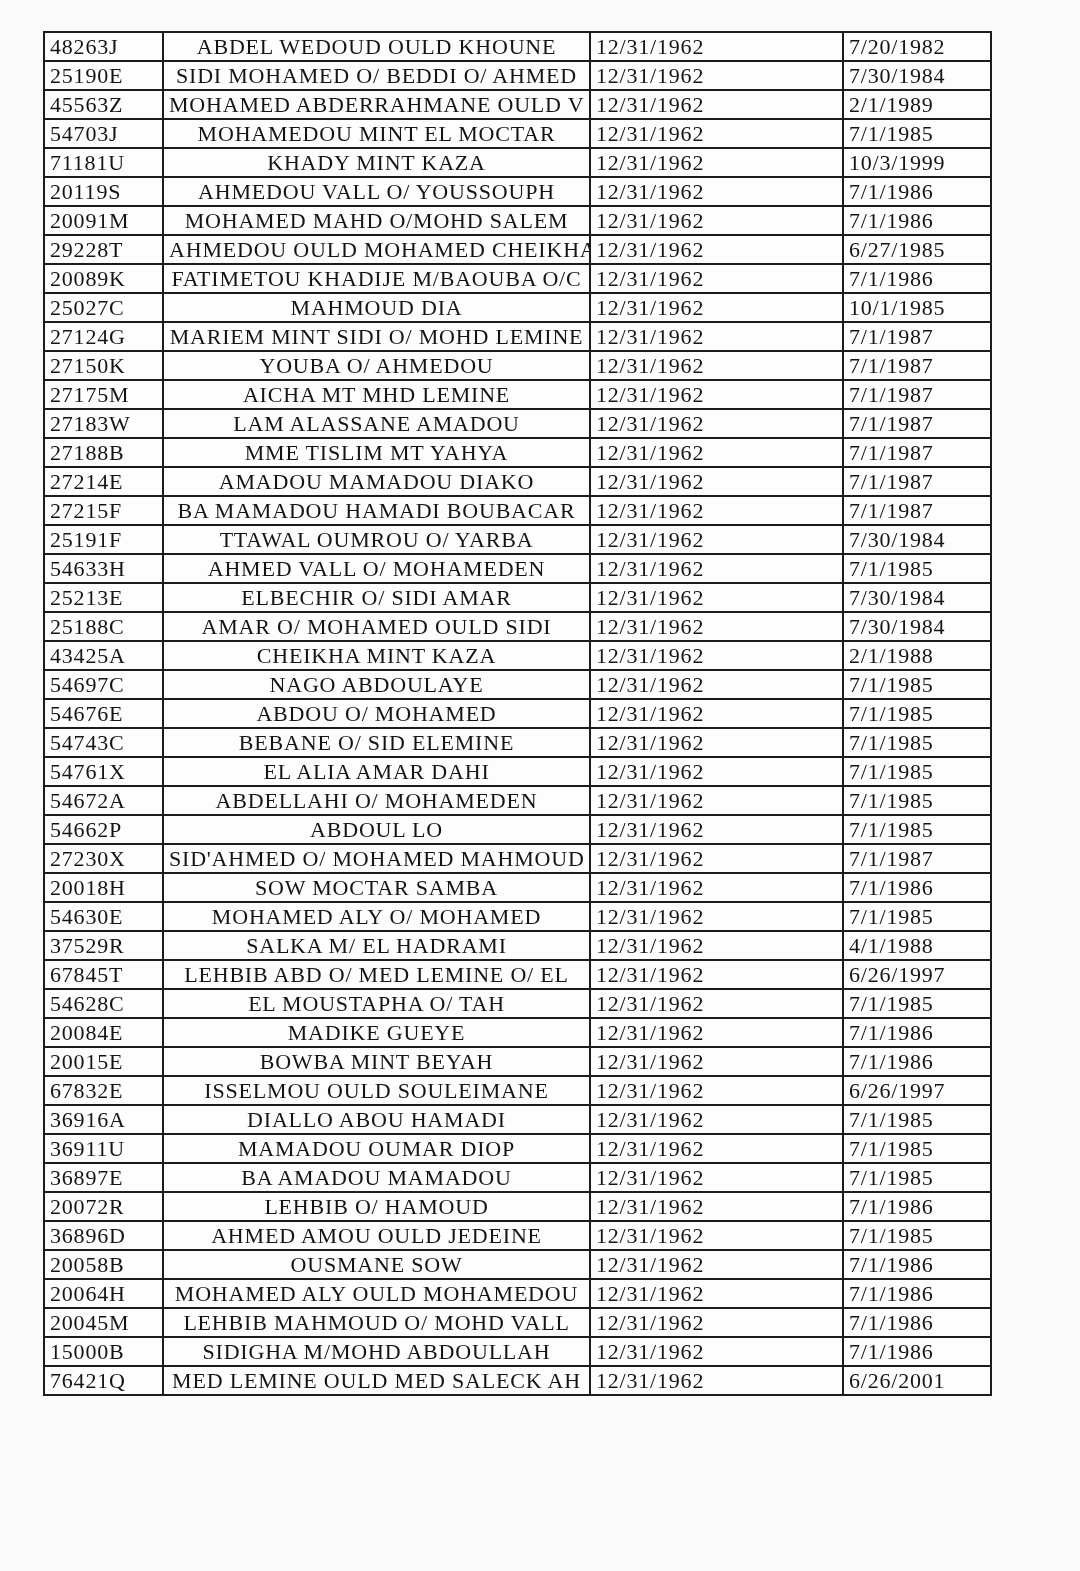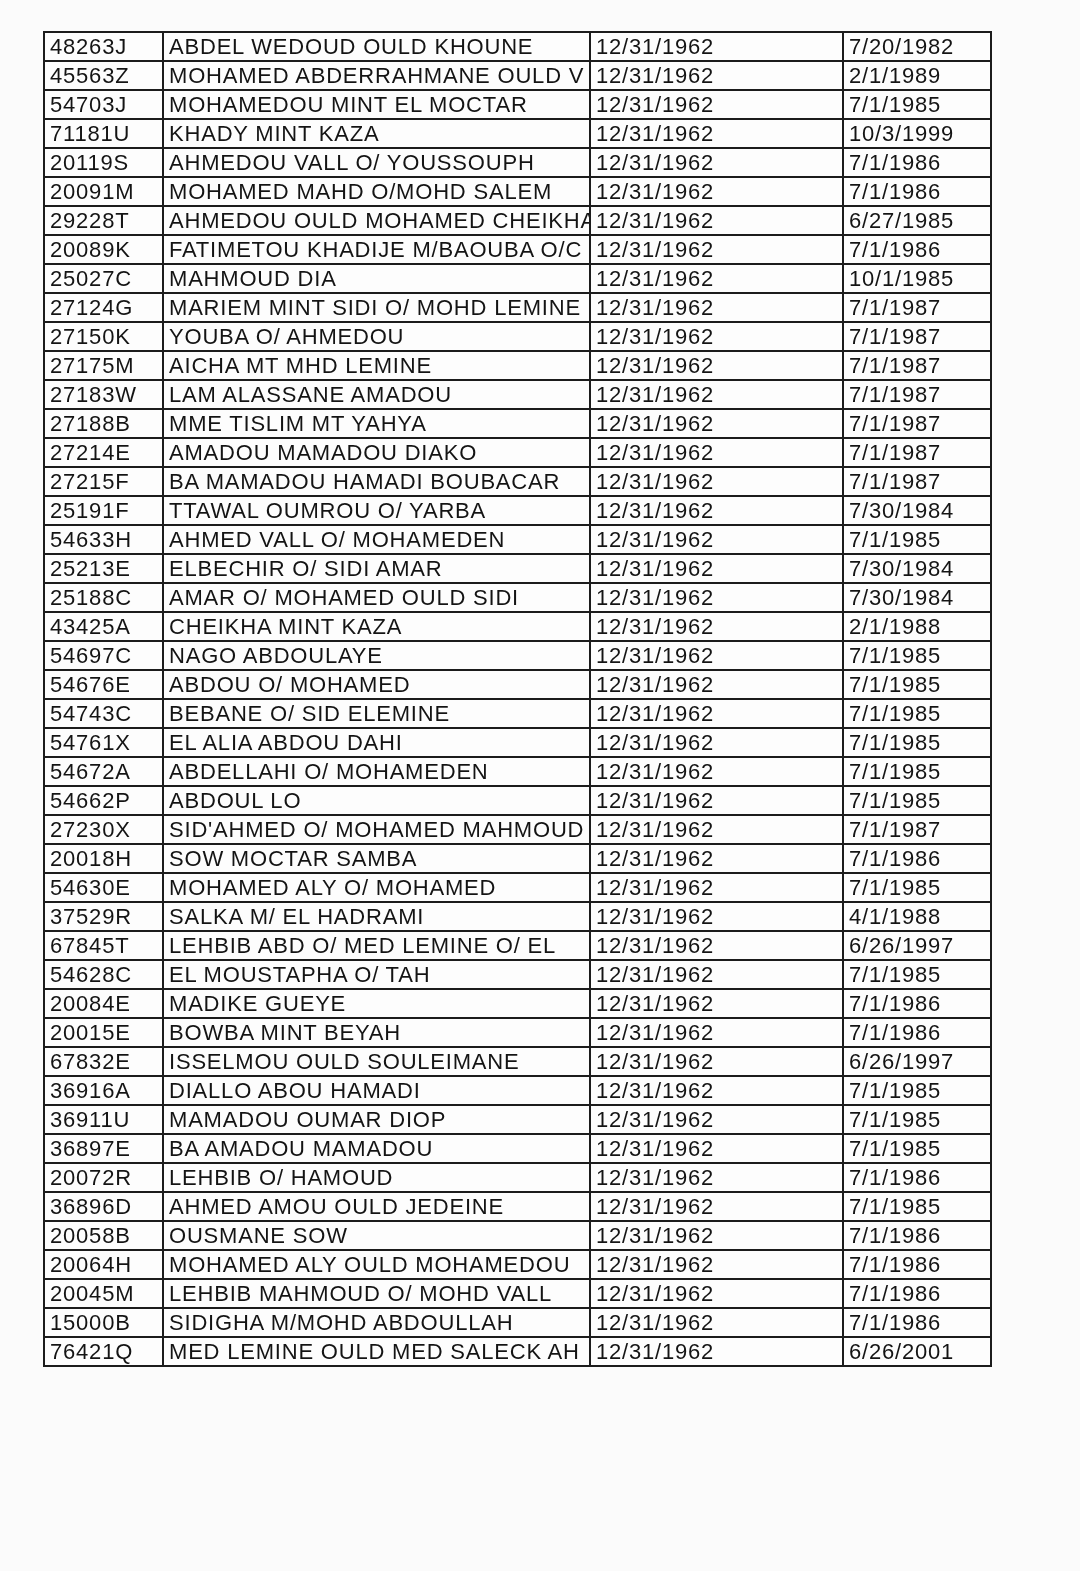--- a/index.html
+++ b/index.html
@@ -11,20 +11,21 @@
     height: 1571px;
     background: #fbfbfb;
     font-family: "Liberation Sans", sans-serif;
     color: #141414;
     overflow: hidden;
   }
   .page {
     position: relative;
     width: 1080px;
     height: 1571px;
+    font-family: Liberation Serif, serif;
   }
   table.records {
     position: absolute;
     left: 43px;
     top: 31px;
     width: 947px;
     border-collapse: collapse;
     table-layout: fixed;
     background: #fdfdfd;
   }
@@ -35,21 +36,21 @@
     font-size: 22px;
     letter-spacing: 0.8px;
     line-height: 27px;
     white-space: nowrap;
     overflow: hidden;
     padding: 0 5px;
     vertical-align: middle;
     color: #141414;
   }
   td.col-id    { width: 119px; padding-left: 8px; text-align: left; }
-  td.col-name  { width: 427px; padding-left: 5px; text-align: left; }
+  td.col-name  { width: 427px; padding-left: 5px; text-align: center; }
   td.col-date1 { width: 253px; padding-right: 7px; text-align: left; }
   td.col-date2 { width: 148px; padding-right: 6px; }
 </style>
 </head>
 <body>
 
 <div class="page">
   <table class="records">
     <colgroup>
       <col style="width:119px">
@@ -58,20 +59,26 @@
       <col style="width:148px">
     </colgroup>
     <tbody>
         <tr>
           <td class="col-id">48263J</td>
           <td class="col-name">ABDEL WEDOUD OULD KHOUNE</td>
           <td class="col-date1">12/31/1962</td>
           <td class="col-date2">7/20/1982</td>
         </tr>
         <tr>
+          <td class="col-id">25190E</td>
+          <td class="col-name">SIDI MOHAMED O/ BEDDI O/ AHMED</td>
+          <td class="col-date1">12/31/1962</td>
+          <td class="col-date2">7/30/1984</td>
+        </tr>
+        <tr>
           <td class="col-id">45563Z</td>
           <td class="col-name">MOHAMED ABDERRAHMANE OULD V</td>
           <td class="col-date1">12/31/1962</td>
           <td class="col-date2">2/1/1989</td>
         </tr>
         <tr>
           <td class="col-id">54703J</td>
           <td class="col-name">MOHAMEDOU MINT EL MOCTAR</td>
           <td class="col-date1">12/31/1962</td>
           <td class="col-date2">7/1/1985</td>
@@ -197,21 +204,21 @@
           <td class="col-date2">7/1/1985</td>
         </tr>
         <tr>
           <td class="col-id">54743C</td>
           <td class="col-name">BEBANE O/ SID ELEMINE</td>
           <td class="col-date1">12/31/1962</td>
           <td class="col-date2">7/1/1985</td>
         </tr>
         <tr>
           <td class="col-id">54761X</td>
-          <td class="col-name">EL ALIA ABDOU DAHI</td>
+          <td class="col-name">EL ALIA AMAR DAHI</td>
           <td class="col-date1">12/31/1962</td>
           <td class="col-date2">7/1/1985</td>
         </tr>
         <tr>
           <td class="col-id">54672A</td>
           <td class="col-name">ABDELLAHI O/ MOHAMEDEN</td>
           <td class="col-date1">12/31/1962</td>
           <td class="col-date2">7/1/1985</td>
         </tr>
         <tr>

